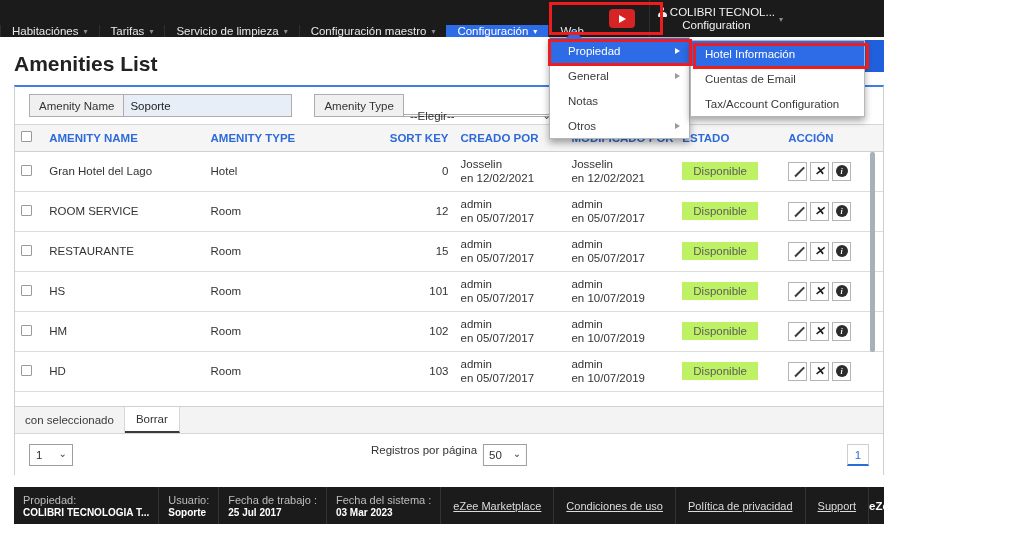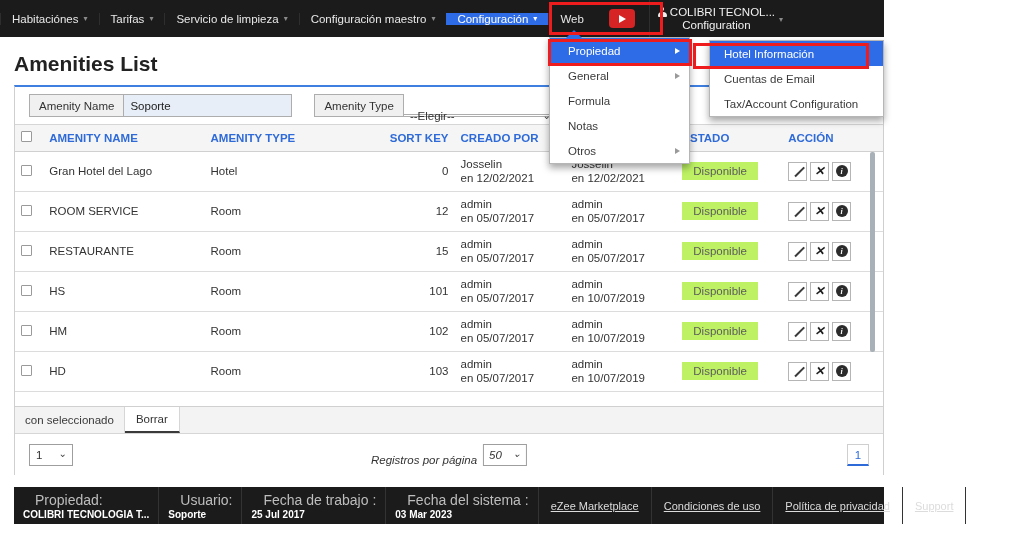--- a/index.html
+++ b/index.html
@@ -25,21 +25,21 @@
   }
   .brand {
     display: flex; align-items: center;
     padding: 0 16px 0 46px;
     color: #ffffff;
     font-family: "DejaVu Sans Mono", monospace;
     font-size: 20px;
     letter-spacing: 0.5px;
     white-space: nowrap;
   }
-  .navitems { display: flex; align-items: center; }
+  .navitems { display: flex; align-items: flex-end; }
   .navitem {
     display: flex; align-items: center;
     padding: 0 11px;
     color: #e8e8e8;
     font-size: 11.5px;
     white-space: nowrap;
     border-left: 1px solid #2e2e2e;
     cursor: pointer;
   }
   .navitem .caret {
@@ -146,21 +146,20 @@
   }
   .mitem.sel .sub-arrow { border-left-color: #ffffff; }
 
   .menu-l2 {
     position: absolute; left: 690px; top: 40px;
     width: 175px;
     background: #ffffff;
     border: 1px solid #b6b6b6;
     box-shadow: 0 4px 7px rgba(0,0,0,0.35);
     z-index: 32;
-    margin-left: 19px;
   }
   .menu-l2 .mitem { padding-left: 14px; }
 
   .hl-red {
     position: absolute;
     border: 3px solid #ee1c1c;
     pointer-events: none;
     z-index: 35;
   }
   #hl-propiedad { left: 548px; top: 39px; width: 144px; height: 27px; }
@@ -362,24 +361,23 @@
     border: 1px solid #9e9e9e;
     background: #ffffff;
     font-size: 11.5px; color: #333333;
     display: flex; align-items: center;
     padding-left: 6px;
     cursor: pointer;
   }
   .sel-small .chev { position: absolute; right: 5px; top: 3px; font-size: 10px; color: #444; }
   .rpp {
     position: absolute; left: 50%; transform: translateX(-50%);
-    display: flex; align-items: flex-end; gap: 6px;
+    display: flex; align-items: flex-start; gap: 6px;
     font-size: 11.5px; color: #333333;
     white-space: nowrap;
-    font-style: italic;
   }
   .sel-50 {
     position: relative;
     width: 44px; height: 22px;
     border: 1px solid #9e9e9e;
     background: #ffffff;
     font-size: 11.5px; color: #333333;
     display: flex; align-items: center;
     padding-left: 5px;
     cursor: pointer;
@@ -403,21 +401,21 @@
     background: #1b1b1b;
     display: flex; align-items: stretch;
   }
   .fcell {
     display: flex; flex-direction: column; justify-content: center;
     padding: 0 9px;
     border-right: 1px solid #333333;
     color: #cccccc;
     white-space: nowrap;
   }
-  .fcell .k { font-size: 14px; color: #bdbdbd; margin-left: 12px; }
+  .fcell .k { font-size: 11px; color: #bdbdbd; }
   .fcell .v { font-size: 10px; color: #ffffff; font-weight: bold; margin-top: 1px; }
   .flink {
     display: flex; align-items: center;
     padding: 0 12px;
     border-right: 1px solid #333333;
     color: #dcdcdc; font-size: 11px;
     white-space: nowrap; cursor: pointer; text-decoration: underline;
   }
   .fbrand {
     flex: 1;
@@ -762,23 +760,20 @@
     <span class="arrow-up"></span>
     <div class="mitem sel">
       <span>Propiedad</span>
       <span class="sub-arrow"></span>
     </div>
     <div class="mitem">
       <span>General</span>
       <span class="sub-arrow"></span>
     </div>
     <div class="mitem">
-      <span>Formula</span>
-    </div>
-    <div class="mitem">
       <span>Notas</span>
     </div>
     <div class="mitem">
       <span>Otros</span>
       <span class="sub-arrow"></span>
     </div>
   </div>
 
   <div class="menu-l2">
     <div class="mitem sel">

